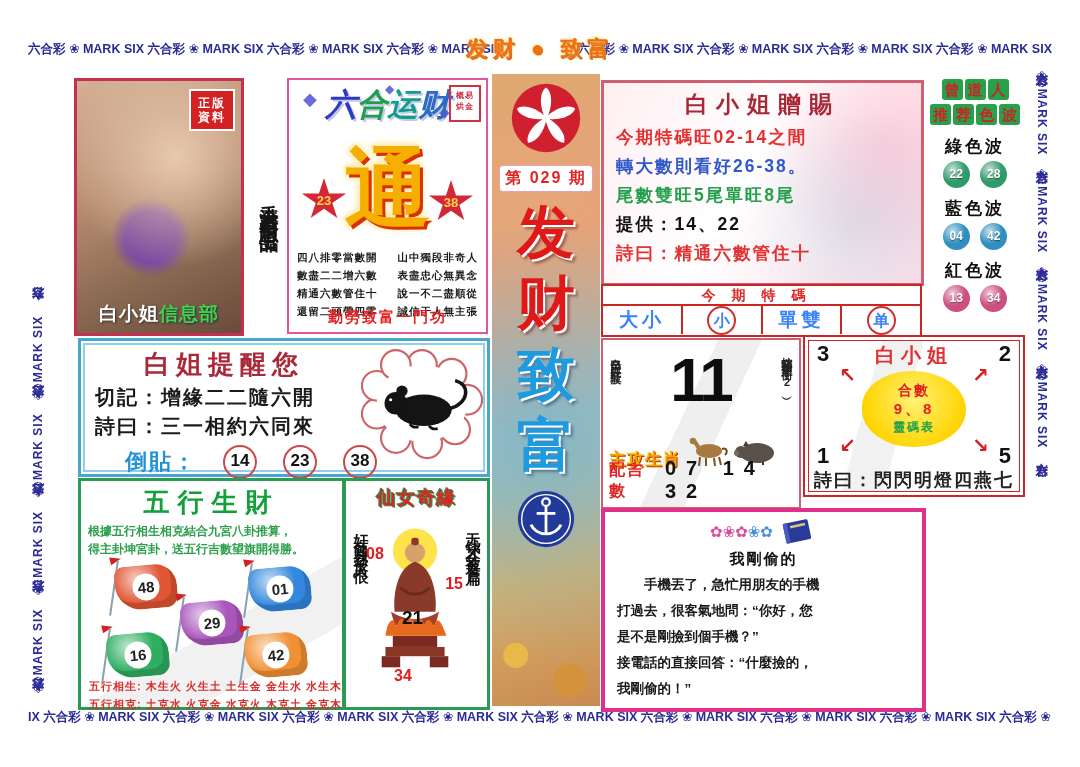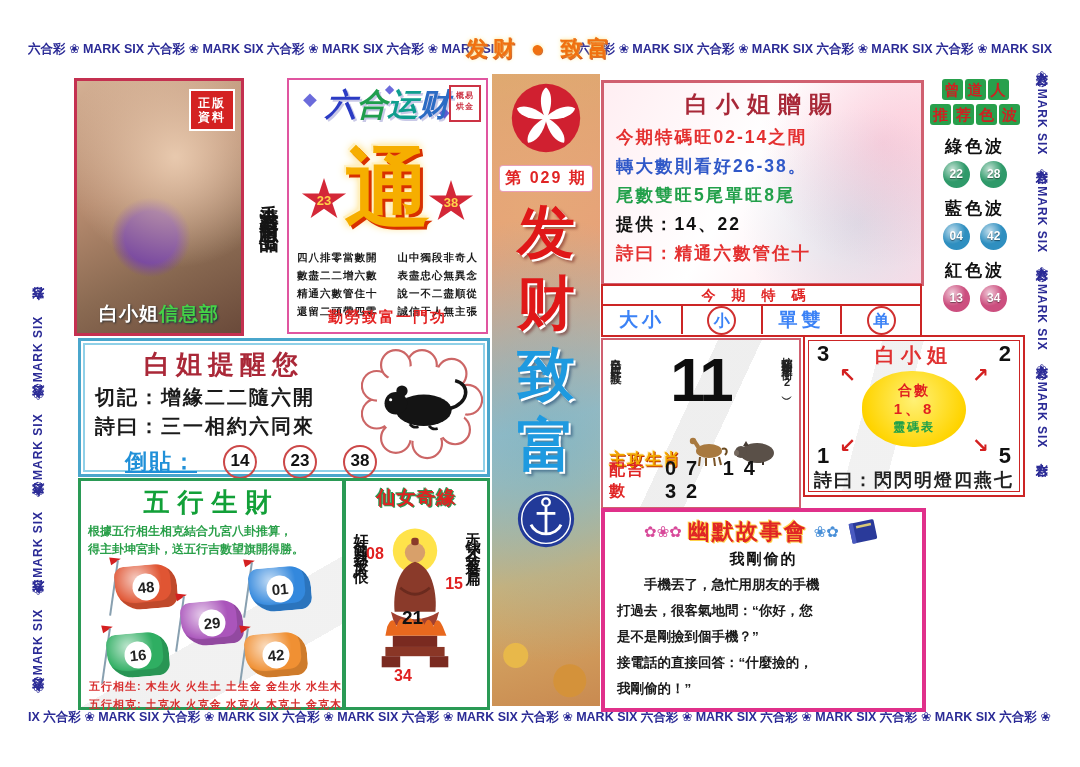--- a/index.html
+++ b/index.html
@@ -100,21 +100,21 @@
   .arrow{position:absolute;font-weight:900;font-size:20px;color:#d42020;}
   .bxj-poem{position:absolute;bottom:3px;left:0;right:0;text-align:center;font-family:"Liberation Serif",serif;
      font-weight:bold;font-size:18px;color:#222;letter-spacing:2px;}
   
   .remind{left:78px;top:338px;width:406px;height:133px;border:3px solid #4aa6cc;background:#fff;
      box-shadow:inset 0 0 0 2px #fff,inset 0 0 0 4px #8fd0e8;}
   .rm-title{margin-top:6px;text-align:center;padding-right:120px;font-family:"Liberation Serif",serif;
      font-weight:900;font-size:26px;color:#aa2838;letter-spacing:6px;}
   .rm-line{margin:2px 0 0 14px;font-family:"Liberation Serif",serif;font-weight:bold;font-size:20px;color:#1a1a1a;letter-spacing:2px;}
   .rm-tiprow{margin:5px 0 0 44px;display:flex;align-items:center;}
-  .rm-tip{font-weight:900;font-size:22px;color:#2090d8;letter-spacing:2px;text-decoration:underline;}
+  .rm-tip{font-weight:900;font-size:22px;color:#2090d8;letter-spacing:2px;}
   .rm-circ{margin-left:26px;width:30px;height:30px;border:2px solid #cc4848;border-radius:50%;
      font-weight:bold;font-size:17px;line-height:28px;text-align:center;color:#111;}
   .ratcloud{position:absolute;right:4px;top:8px;}
   
   .wuxing{left:78px;top:478px;width:261px;height:226px;border:3px solid #2a9a55;background:
      linear-gradient(150deg,transparent 60%,rgba(120,120,120,.10) 60%,rgba(120,120,120,.10) 78%,transparent 78%),#fff;}
   .wx-title{margin-top:4px;text-align:center;font-weight:900;font-size:26px;color:#12a038;letter-spacing:8px;}
   .wx-sub{margin:2px 7px 0;font-weight:bold;font-size:12px;line-height:1.5;color:#2aa04a;}
   .flagzone{position:relative;height:118px;}
   .flag{position:absolute;width:78px;height:56px;}
@@ -296,21 +296,21 @@
     <div class="corner" style="left:12px;top:4px;">3</div>
     <div class="corner" style="right:12px;top:4px;">2</div>
     <div class="corner" style="left:12px;bottom:26px;">1</div>
     <div class="corner" style="right:12px;bottom:26px;">5</div>
     <span class="arrow" style="left:34px;top:26px;">↖</span>
     <span class="arrow" style="right:34px;top:26px;">↗</span>
     <span class="arrow" style="left:34px;bottom:38px;">↙</span>
     <span class="arrow" style="right:34px;bottom:38px;">↘</span>
     <div class="blob">
       <div class="blob-t">合數</div>
-      <div class="blob-n">1、8</div>
+      <div class="blob-n">9、8</div>
       <div class="blob-s">靈碼表</div>
     </div>
     <div class="bxj-poem">詩曰：閃閃明燈四燕七</div>
   </div>
 
   <div class="abs remind">
     <div class="rm-title">白姐提醒您</div>
     <div class="rm-line">切記：增緣二二隨六開</div>
     <div class="rm-line">詩曰：三一相約六同來</div>
     <div class="rm-tiprow">
@@ -433,21 +433,20 @@
     <div class="wv-label">紅色波</div>
     <div>
       <span class="ball" style="background: radial-gradient(circle at 35% 30%, rgba(255, 255, 255, 0.7), rgba(255, 255, 255, 0) 50%), rgb(204, 79, 127);">13</span>
       <span class="ball" style="background: radial-gradient(circle at 35% 30%, rgba(255, 255, 255, 0.7), rgba(255, 255, 255, 0) 50%), rgb(204, 79, 127);">34</span>
     </div>
   </div>
 
   <div class="abs joke">
     <div class="jk-titlerow">
       <span class="jk-fl fl-a">✿❀✿</span>
-      <span class="jk-title">幽默故事會</span>
       <span class="jk-fl fl-b">❀✿</span>
       <svg width="38" height="32" viewBox="0 0 44 38" style="margin-left:6px;">
         <g transform="rotate(-12 22 19)">
           <rect x="6" y="6" width="30" height="24" rx="2" fill="#2a3a9a"></rect>
           <rect x="6" y="6" width="5" height="24" fill="#4a5ac0"></rect>
           <rect x="14" y="10" width="18" height="3" fill="#d8c878"></rect>
         </g>
       </svg>
     </div>
     <div class="jk-sub">我剛偷的</div>

